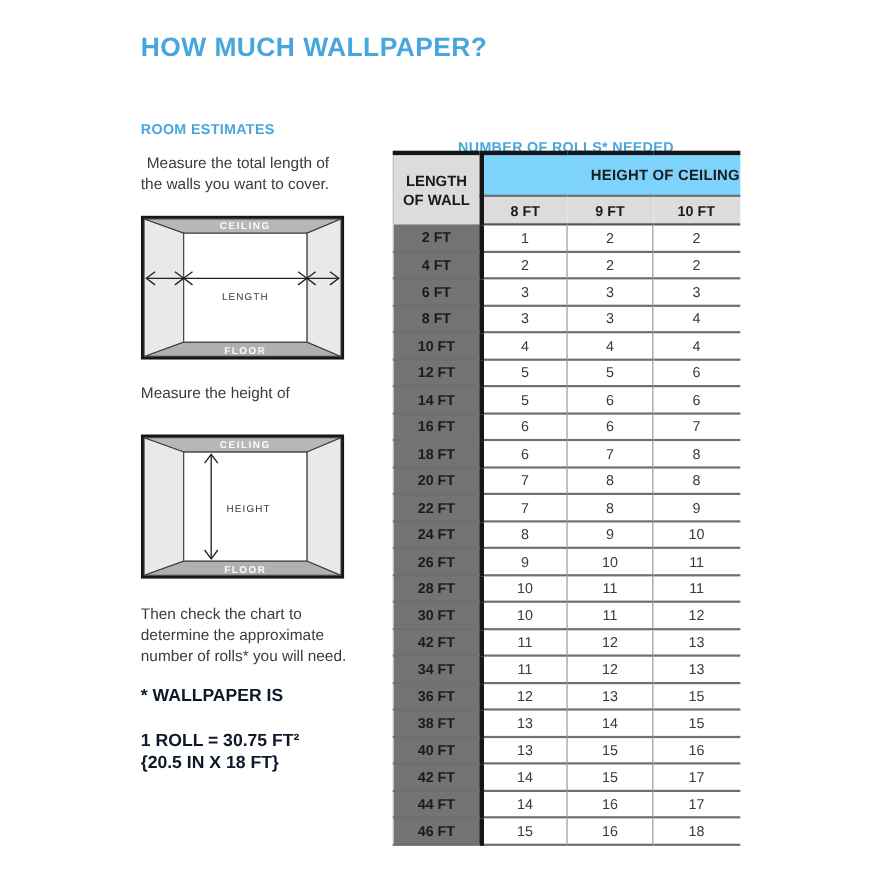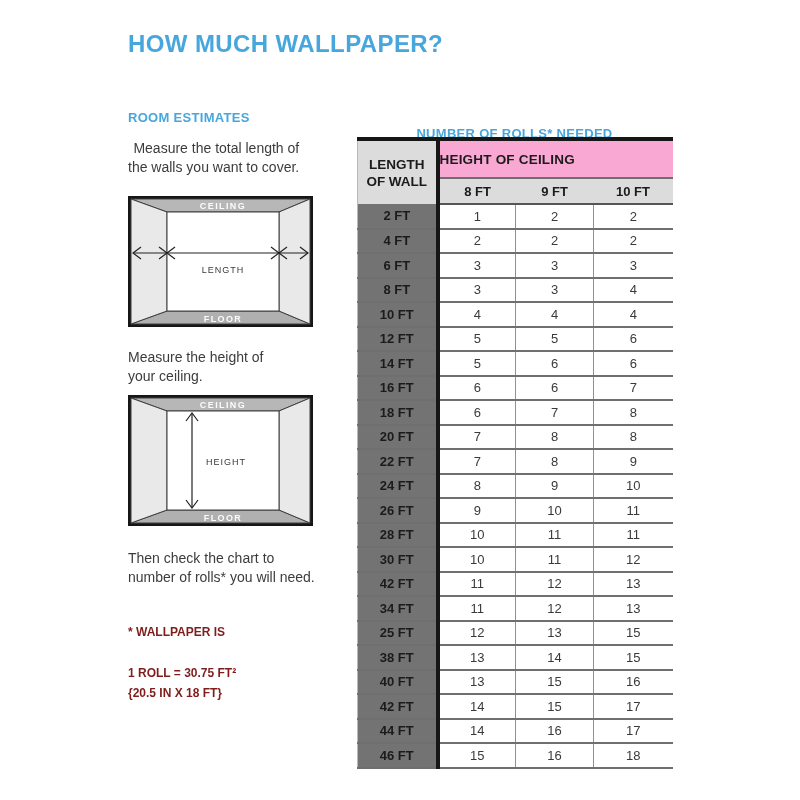--- a/index.html
+++ b/index.html
@@ -10,42 +10,42 @@
   }
   .abs{position:absolute;}
   .page-title{
     left:128px;top:30px;font-size:24px;font-weight:bold;
     color:var(--accent);letter-spacing:.4px;
   }
   .section-heading{
     font-size:13px;font-weight:bold;color:var(--accent);letter-spacing:.3px;
   }
   .body-text{font-size:14px;line-height:19px;color:#3c3c3c;}
-  .bold-note{font-size:12px;line-height:19.5px;font-weight:bold;color:#7f1d1d;}
+  .bold-note{font-size:16px;line-height:19.5px;font-weight:bold;color:#0f172a;}
   .note-indent{padding-left:11px;}
 
   
   .table-heading{
     left:357px;top:126px;width:315px;text-align:center;
     font-size:13px;font-weight:bold;color:var(--accent);letter-spacing:.3px;
   }
   table.rolls{
     border-collapse:collapse;table-layout:fixed;width:315px;
     border-top:4px solid #161616;
     border-left:1px solid #b9b9b9;
     border-bottom:2px solid #6f6f6f;
   }
   table.rolls th,table.rolls td{padding:0;}
   th.corner{
     background:#dcdcdc;border-right:4px solid #161616;
     font-size:13.5px;font-weight:bold;line-height:17px;color:#1b1b1b;text-align:center;
   }
   th.group{
-    background:#f9a8d4;height:36px;border-bottom:2px solid #6f6f6f;
-    font-size:13.5px;font-weight:bold;color:#1b1b1b;text-align:left;letter-spacing:.2px;
+    background:#7dd3fc;height:36px;border-bottom:2px solid #6f6f6f;
+    font-size:13.5px;font-weight:bold;color:#1b1b1b;text-align:right;letter-spacing:.2px;
   }
   tr.ft-row th{
     background:#dcdcdc;height:24px;border-bottom:2px solid #565656;
     font-size:13px;font-weight:bold;color:#1b1b1b;text-align:center;
   }
   tbody td{border-bottom:2px solid #6f6f6f;font-size:13px;height:22.5px;text-align:center;}
   tbody td.wall{
     background:#737373;border-right:4px solid #161616;
     font-weight:bold;color:#1b1b1b;
   }
@@ -89,21 +89,20 @@
         <polyline points="143,51 151,57 143,63"></polyline>
         <polyline points="159,51 151,57 159,63"></polyline>
         <polyline points="172,51 180,57 172,63"></polyline>
       </g>
       <text x="95" y="77" text-anchor="middle" class="dim-label">LENGTH</text>
     </svg>
   </div>
 
   <div class="abs body-text" style="left:128px;top:348px;">
     <div>Measure the height of</div>
-    <div>your ceiling.</div>
   </div>
 
   <div class="abs diagram" style="left:128px;top:394px;">
     <svg width="185" height="133" viewBox="0 0 185 131">
       <rect x="1.5" y="1.5" width="182" height="128" fill="#ffffff" stroke="#161616" stroke-width="3"></rect>
       <polygon points="3,3 182,3 151,16 39,16" stroke="#3f3f3f" stroke-width="1" fill="#b7b7b7"></polygon>
       <polygon points="3,128 182,128 151,115 39,115" stroke="#3f3f3f" stroke-width="1" fill="#b0b0b0"></polygon>
       <polygon points="3,3 39,16 39,115 3,128" stroke="#3f3f3f" stroke-width="1" fill="#e9e9e9"></polygon>
       <polygon points="182,3 151,16 151,115 182,128" stroke="#3f3f3f" stroke-width="1" fill="#e9e9e9"></polygon>
       <rect x="39" y="16" width="112" height="99" fill="#ffffff" stroke="#3f3f3f" stroke-width="1"></rect>
@@ -113,20 +112,21 @@
         <line x1="64" y1="18" x2="64" y2="113"></line>
         <polyline points="58,26 64,18 70,26"></polyline>
         <polyline points="58,105 64,113 70,105"></polyline>
       </g>
       <text x="98" y="70" text-anchor="middle" class="dim-label">HEIGHT</text>
     </svg>
   </div>
 
   <div class="abs body-text" style="left:128px;top:549px;">
     <div>Then check the chart to</div>
+    <div>determine the approximate</div>
     <div>number of rolls* you will need.</div>
   </div>
 
   <div class="abs bold-note" style="left:128px;top:623px;">
     <div>* WALLPAPER IS</div>
   </div>
 
   <div class="abs bold-note" style="left:128px;top:664px;">
     <div>1 ROLL = 30.75 FT²</div>
     <div>{20.5 IN X 18 FT}</div>
@@ -252,21 +252,21 @@
           <td class="val">12</td>
           <td class="val">13</td>
         </tr>
         <tr>
           <td class="wall">34 FT</td>
           <td class="val">11</td>
           <td class="val">12</td>
           <td class="val">13</td>
         </tr>
         <tr>
-          <td class="wall">25 FT</td>
+          <td class="wall">36 FT</td>
           <td class="val">12</td>
           <td class="val">13</td>
           <td class="val">15</td>
         </tr>
         <tr>
           <td class="wall">38 FT</td>
           <td class="val">13</td>
           <td class="val">14</td>
           <td class="val">15</td>
         </tr>

